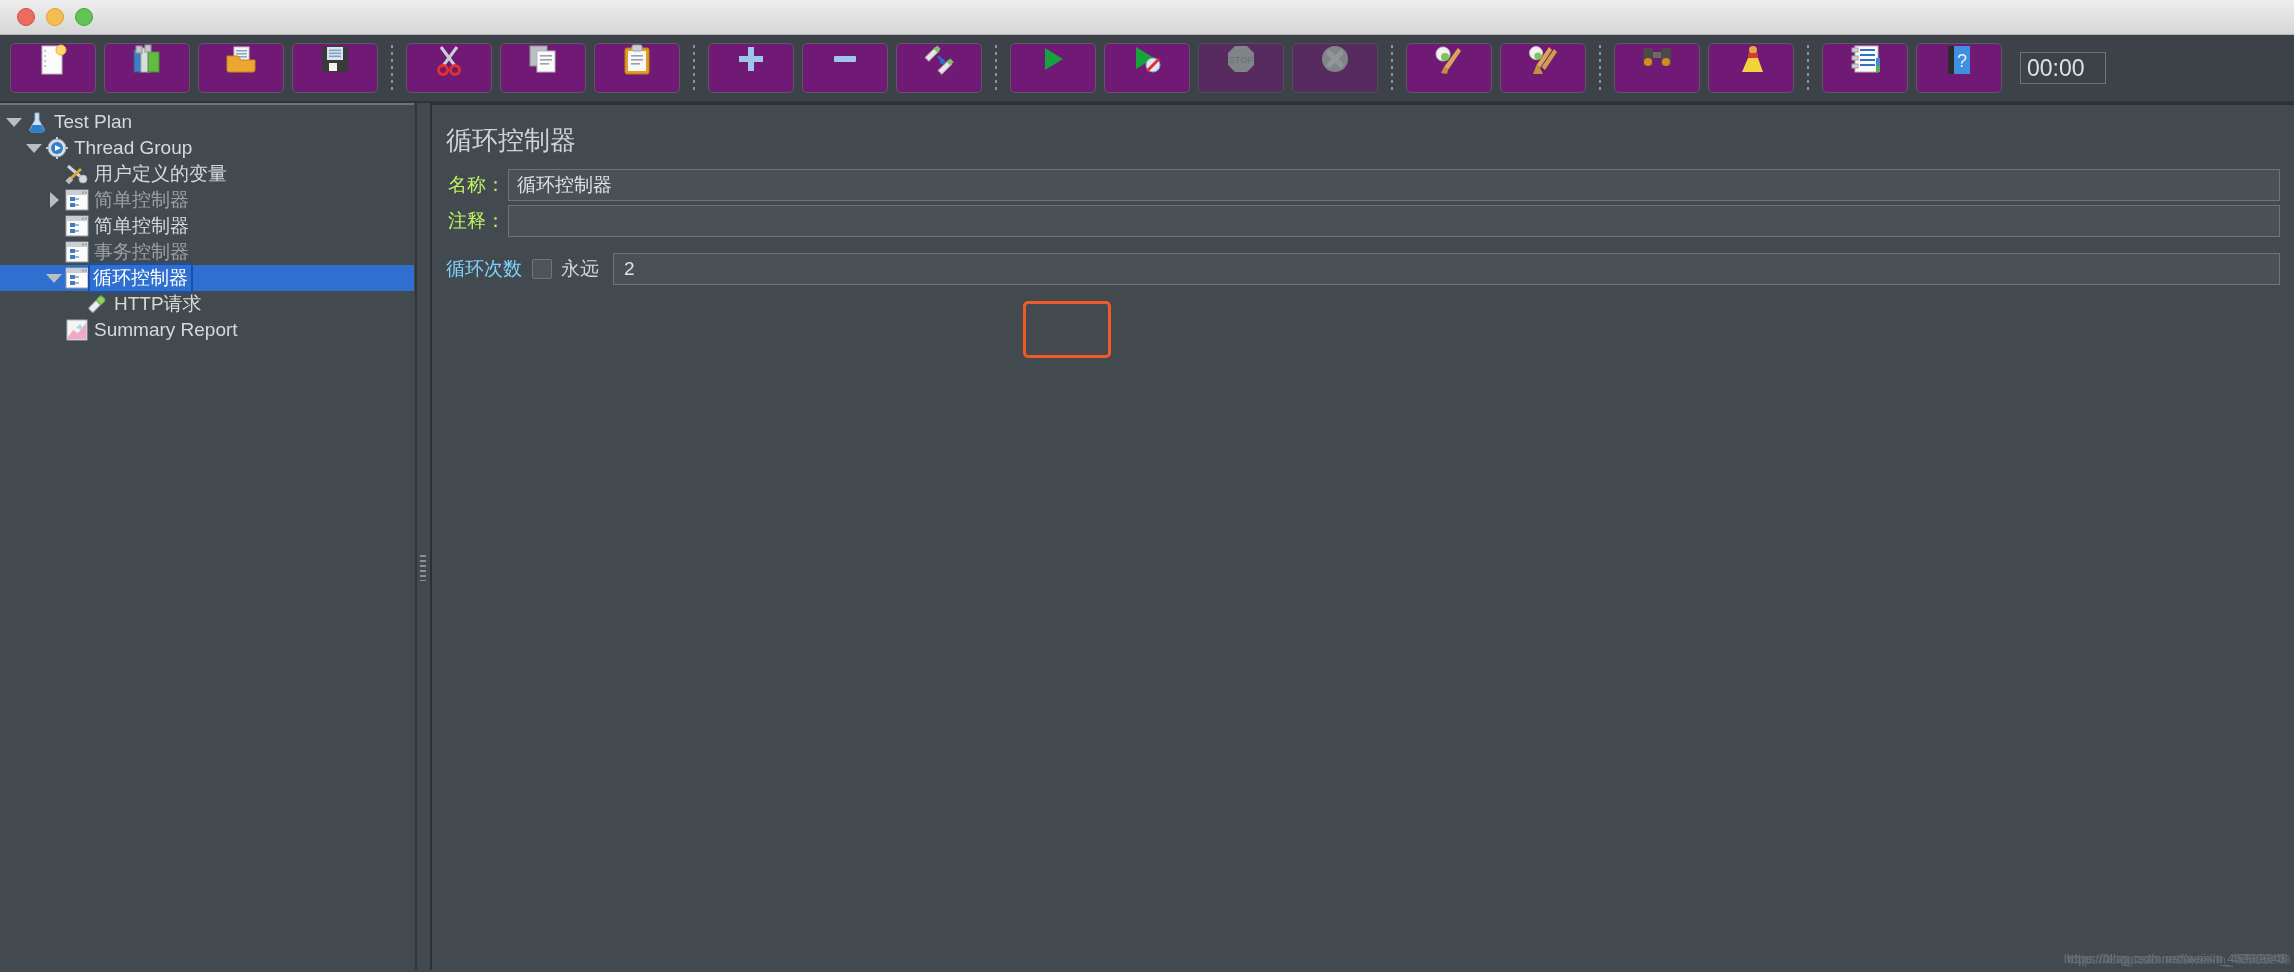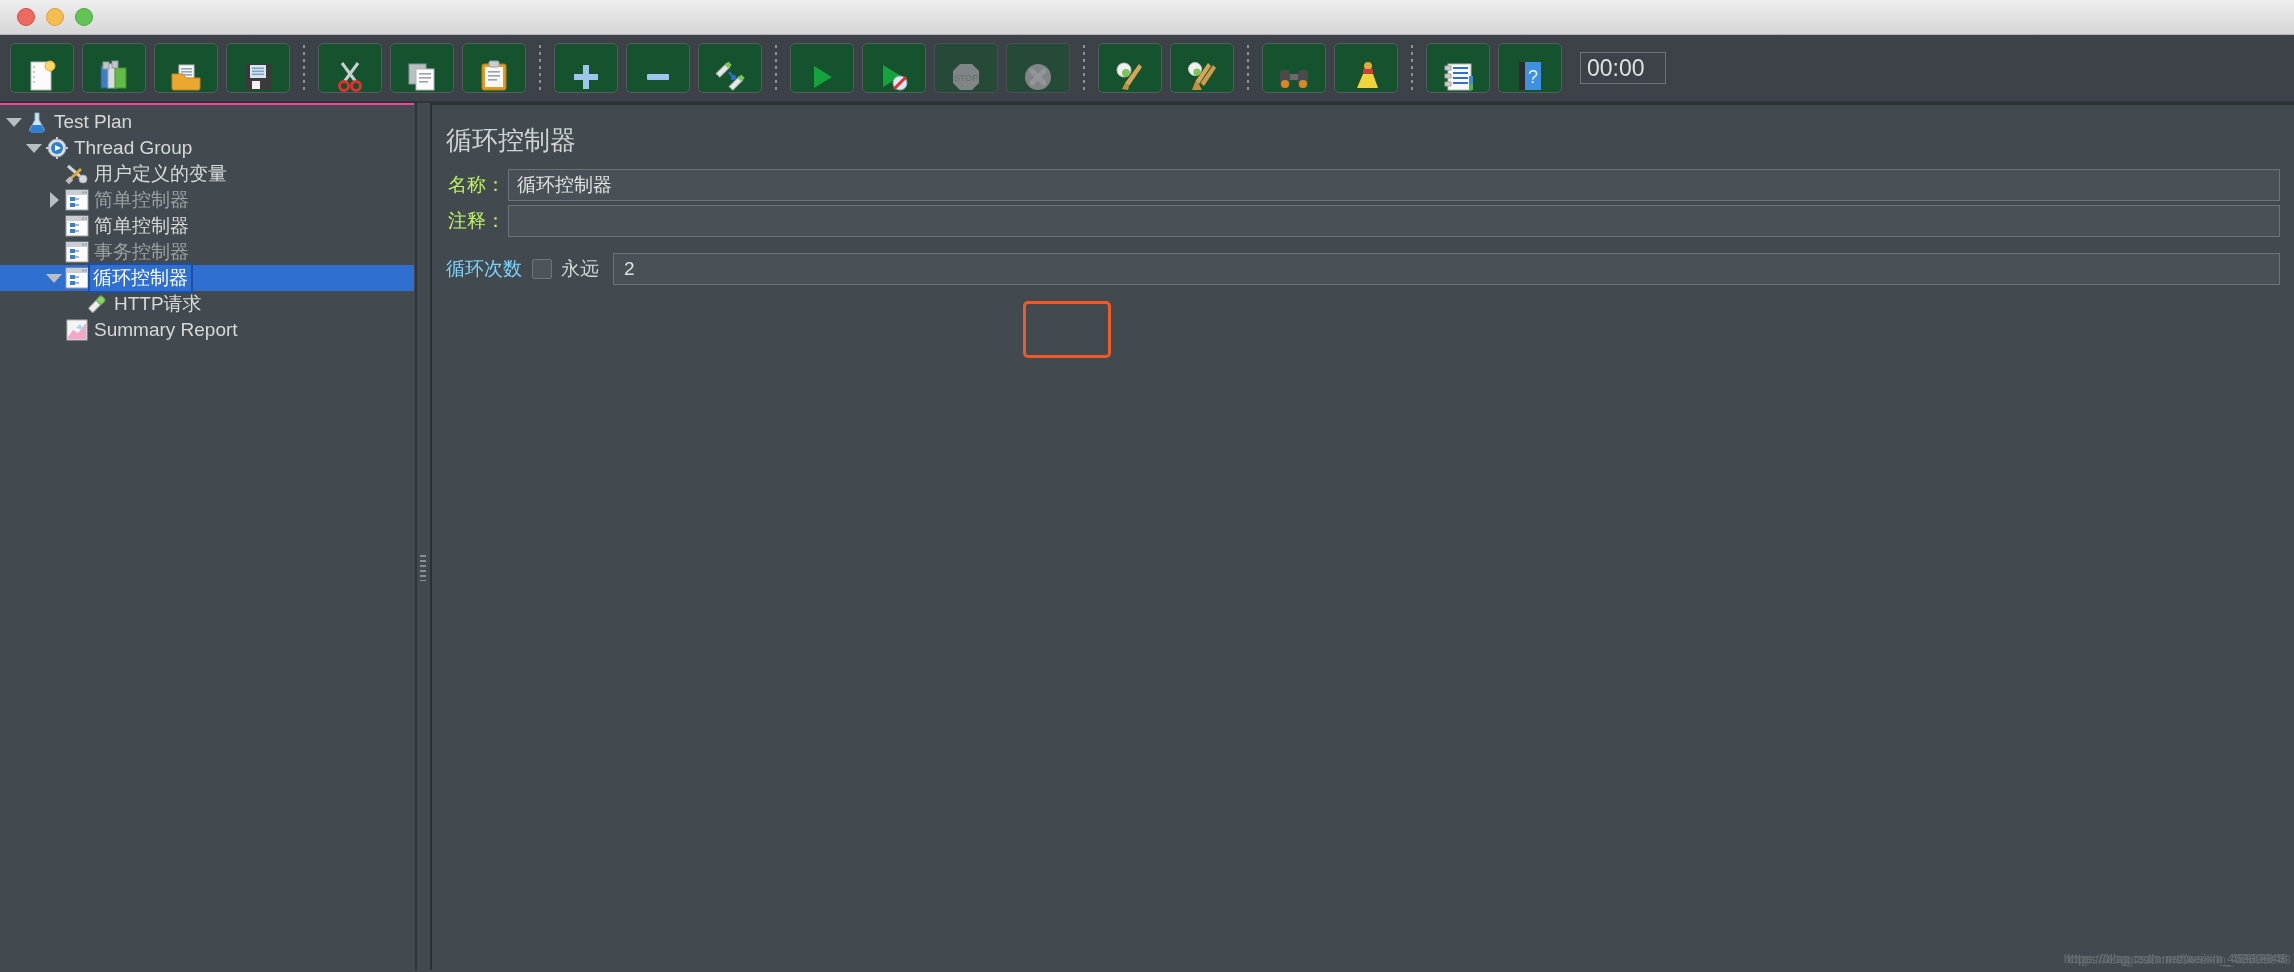--- a/index.html
+++ b/index.html
@@ -30,23 +30,23 @@
   }
 
   
   .toolbar{
     height:68px; width:100%;
     background:#3c4247;
     border-bottom:2px solid #2f3439;
     display:flex; align-items:center; padding:0 6px; gap:0;
   }
   .tbtn{
-    width:64px; height:50px; margin:0 4px;
-    background:#14532d; border:1px solid #565d62; border-radius:5px;
-    display:flex; align-items:flex-end; justify-content:center;
+    width:86px; height:50px; margin:0 4px;
+    background:#701a75; border:1px solid #565d62; border-radius:5px;
+    display:flex; align-items:flex-start; justify-content:center;
     position:relative;
   }
   .tbtn.disabled{ opacity:.55; }
   .sep{
     width:2px; height:46px; margin:0 9px;
     background-image:repeating-linear-gradient(
       to bottom,#8b9195 0 3px,transparent 3px 7px);
   }
   .timer{
     margin-left:14px; min-width:86px; height:32px;
@@ -56,21 +56,21 @@
     padding-left:6px; overflow:hidden; white-space:nowrap;
   }
   .ico{ display:block; }
 
   
   .main{ display:flex; height:calc(972px - 35px - 70px); width:100%; }
 
   .tree-pane{
     width:414px; flex:0 0 414px;
     background:#434a4f;
-    border-top:2px solid #ec4899;
+    border-top:2px solid #737373;
     position:relative;
     padding-top:4px;
   }
   .divider{
     width:16px; flex:0 0 16px; background:#434a4f;
     position:relative; display:flex; align-items:center; justify-content:center;
   }
   .divider::before{
     content:""; position:absolute; left:1px; top:0; bottom:0; width:2px;
     background:#2f3439;

